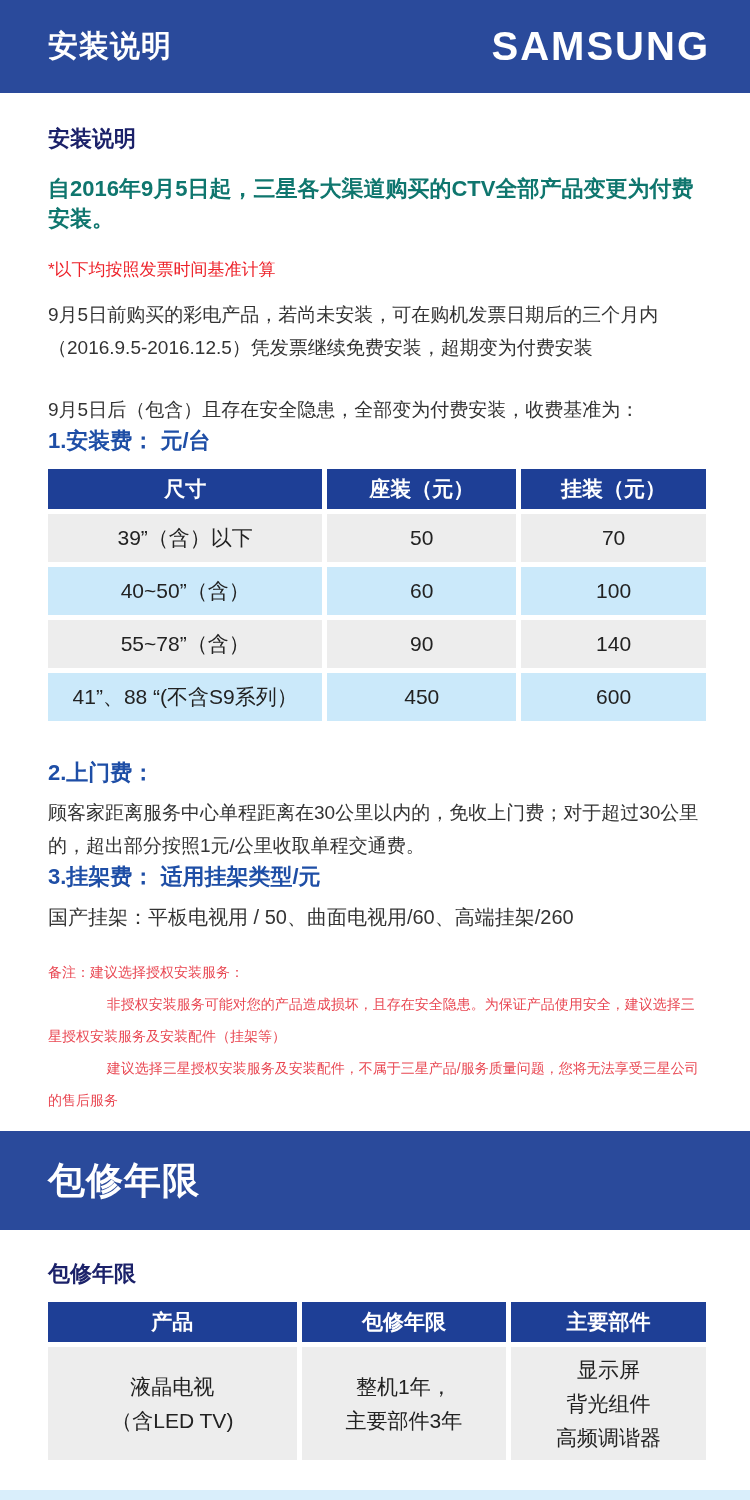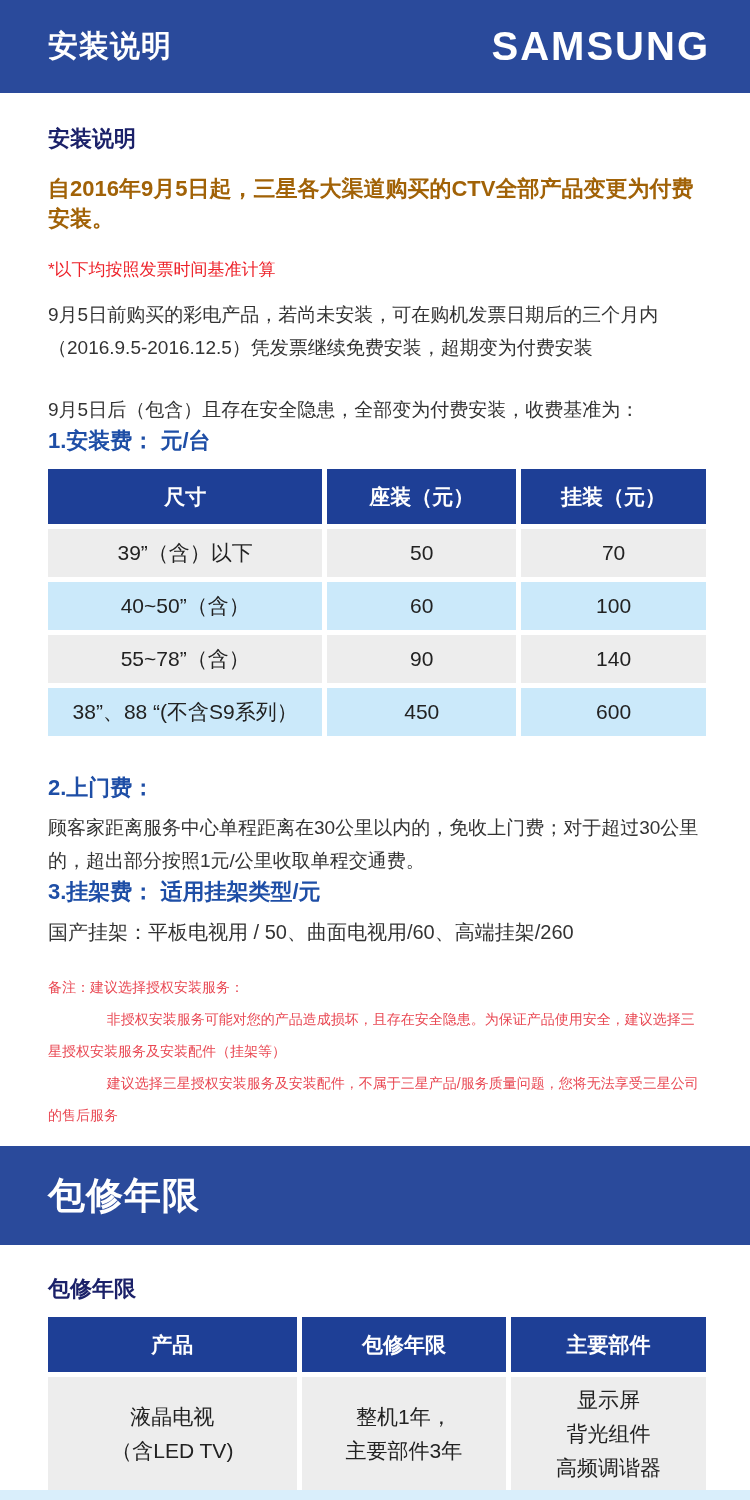--- a/index.html
+++ b/index.html
@@ -23,21 +23,21 @@
   .brand-logo   { color:#fff; font-size:40px; font-weight:bold; letter-spacing:2px; }
 
   .section { padding:0 44px 0 48px; }
 
   .sub-heading {
     color:var(--heading_navy,#1b2169);
     font-size:22px; font-weight:bold;
     margin-top:31px;
   }
   .intro-bold {
-    font-size:22px; font-weight:bold; color:#a16207;
+    font-size:22px; font-weight:bold; color:#0f766e;
     margin-top:20px;
   }
   .red-note {
     color:var(--red_strong,#ed2129);
     font-size:17px; margin-top:24px;
   }
   .para {
     font-size:19px; color:#333; line-height:33px;
     margin-top:17px; white-space:pre-line;
   }
@@ -52,21 +52,21 @@
   
   .grid-table { display:grid; gap:5px; margin-top:13px; }
   .price-table    { grid-template-columns:279fr 192fr 188fr; }
   .warranty-table { grid-template-columns:254fr 209fr 199fr; }
   .cell {
     display:flex; align-items:center; justify-content:center;
     font-size:21px; color:#222; height:48px; text-align:center;
   }
   .th {
     background:var(--table_header_blue,#1e3f96);
-    color:#fff; font-weight:bold; height:55px; font-size:21px;
+    color:#fff; font-weight:bold; height:40px; font-size:21px;
   }
   .bg-gray { background:var(--row_gray,#ededed); }
   .bg-blue { background:var(--row_blue,#cbe9fa); }
   .tall { height:113px; white-space:pre-line; line-height:34px; }
 
   
   .red-block {
     color:var(--red_soft,#e94853);
     font-size:14px; line-height:32px;
     margin-top:24px;
@@ -117,21 +117,21 @@
     <div class="cell bg-gray">70</div>
 
     <div class="cell bg-blue">40~50”（含）</div>
     <div class="cell bg-blue">60</div>
     <div class="cell bg-blue">100</div>
 
     <div class="cell bg-gray">55~78”（含）</div>
     <div class="cell bg-gray">90</div>
     <div class="cell bg-gray">140</div>
 
-    <div class="cell bg-blue">38”、88 “(不含S9系列）</div>
+    <div class="cell bg-blue">41”、88 “(不含S9系列）</div>
     <div class="cell bg-blue">450</div>
     <div class="cell bg-blue">600</div>
   </div>
 
   <div class="fee-heading tight">2.上门费：</div>
   <div class="para" style="margin-top:8px;">顾客家距离服务中心单程距离在30公里以内的，免收上门费；对于超过30公里的，超出部分按照1元/公里收取单程交通费。</div>
 
   <div class="fee-heading">3.挂架费： 适用挂架类型/元</div>
   <div class="fee-text">国产挂架：平板电视用 / 50、曲面电视用/60、高端挂架/260</div>
 

